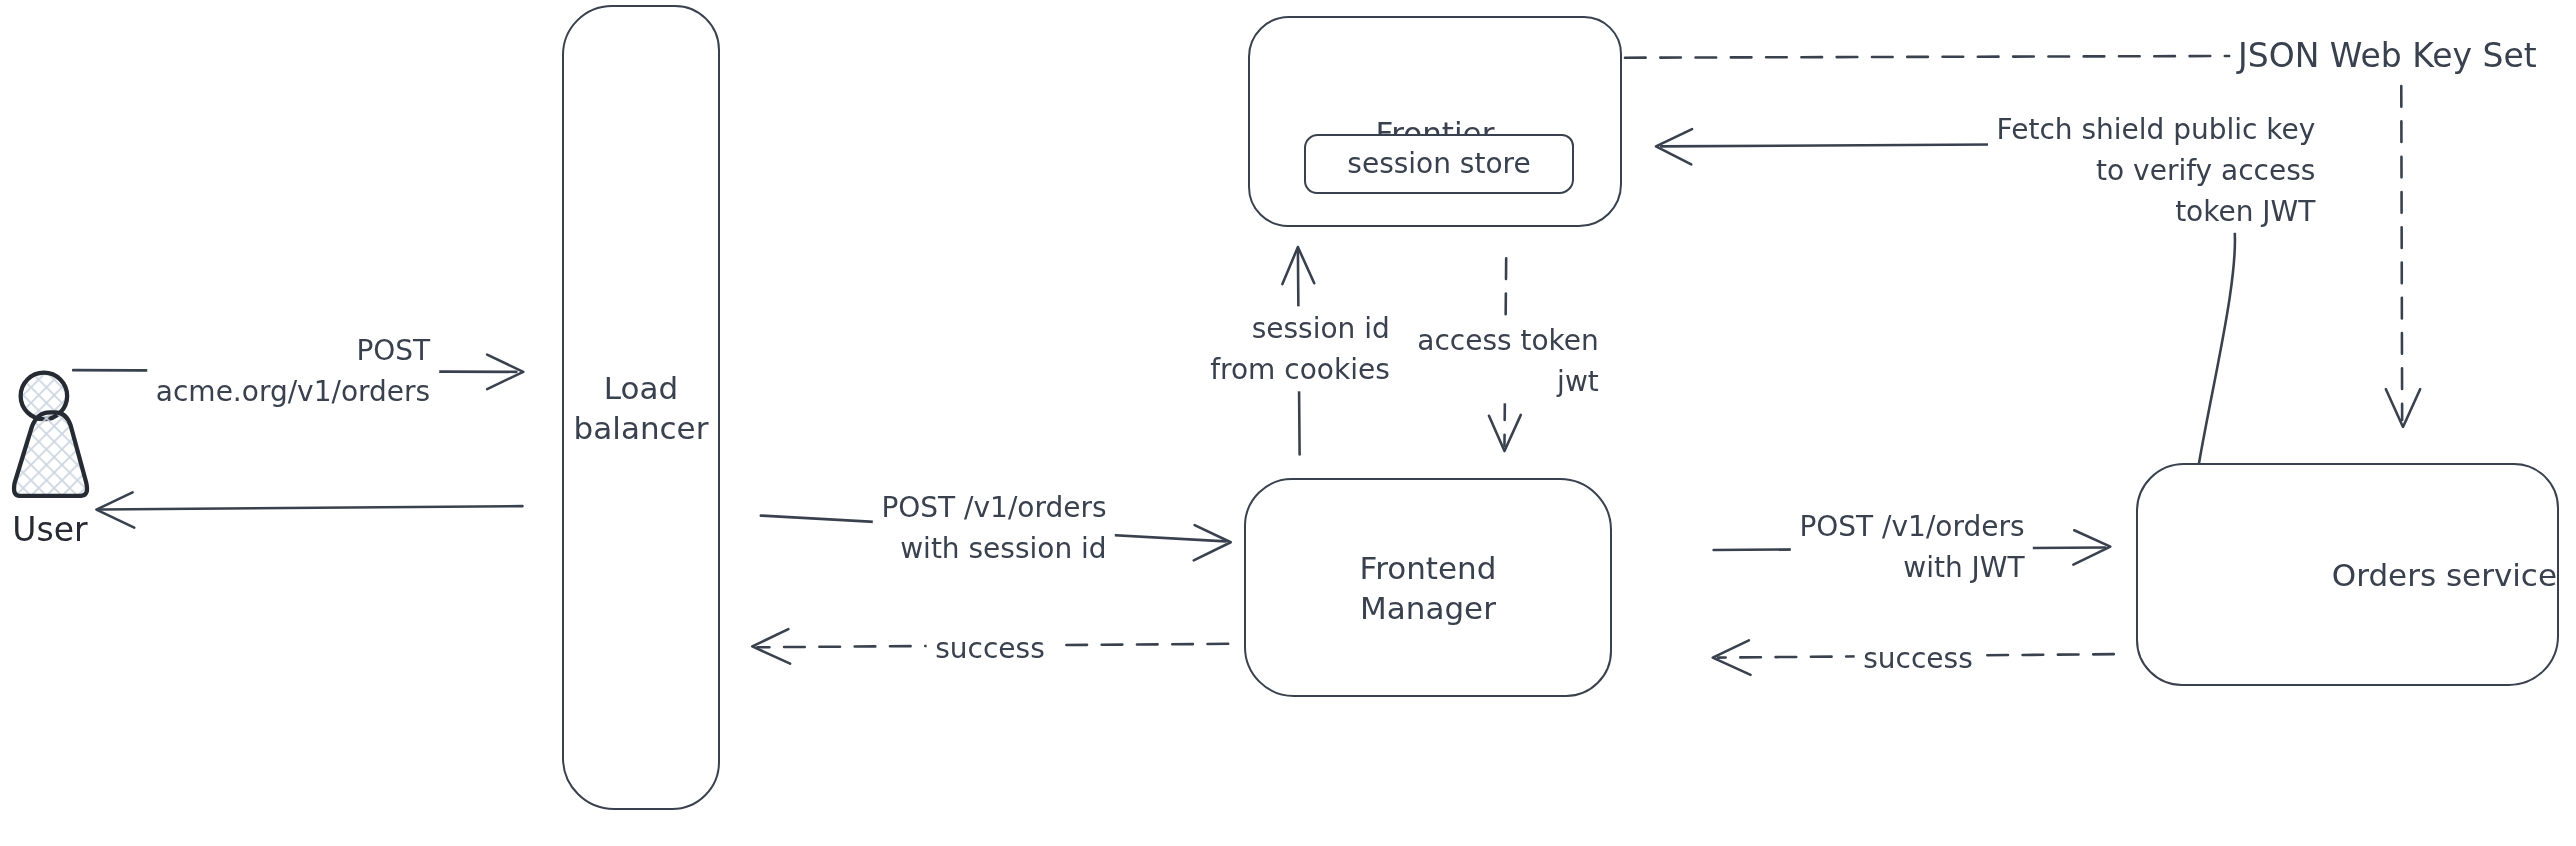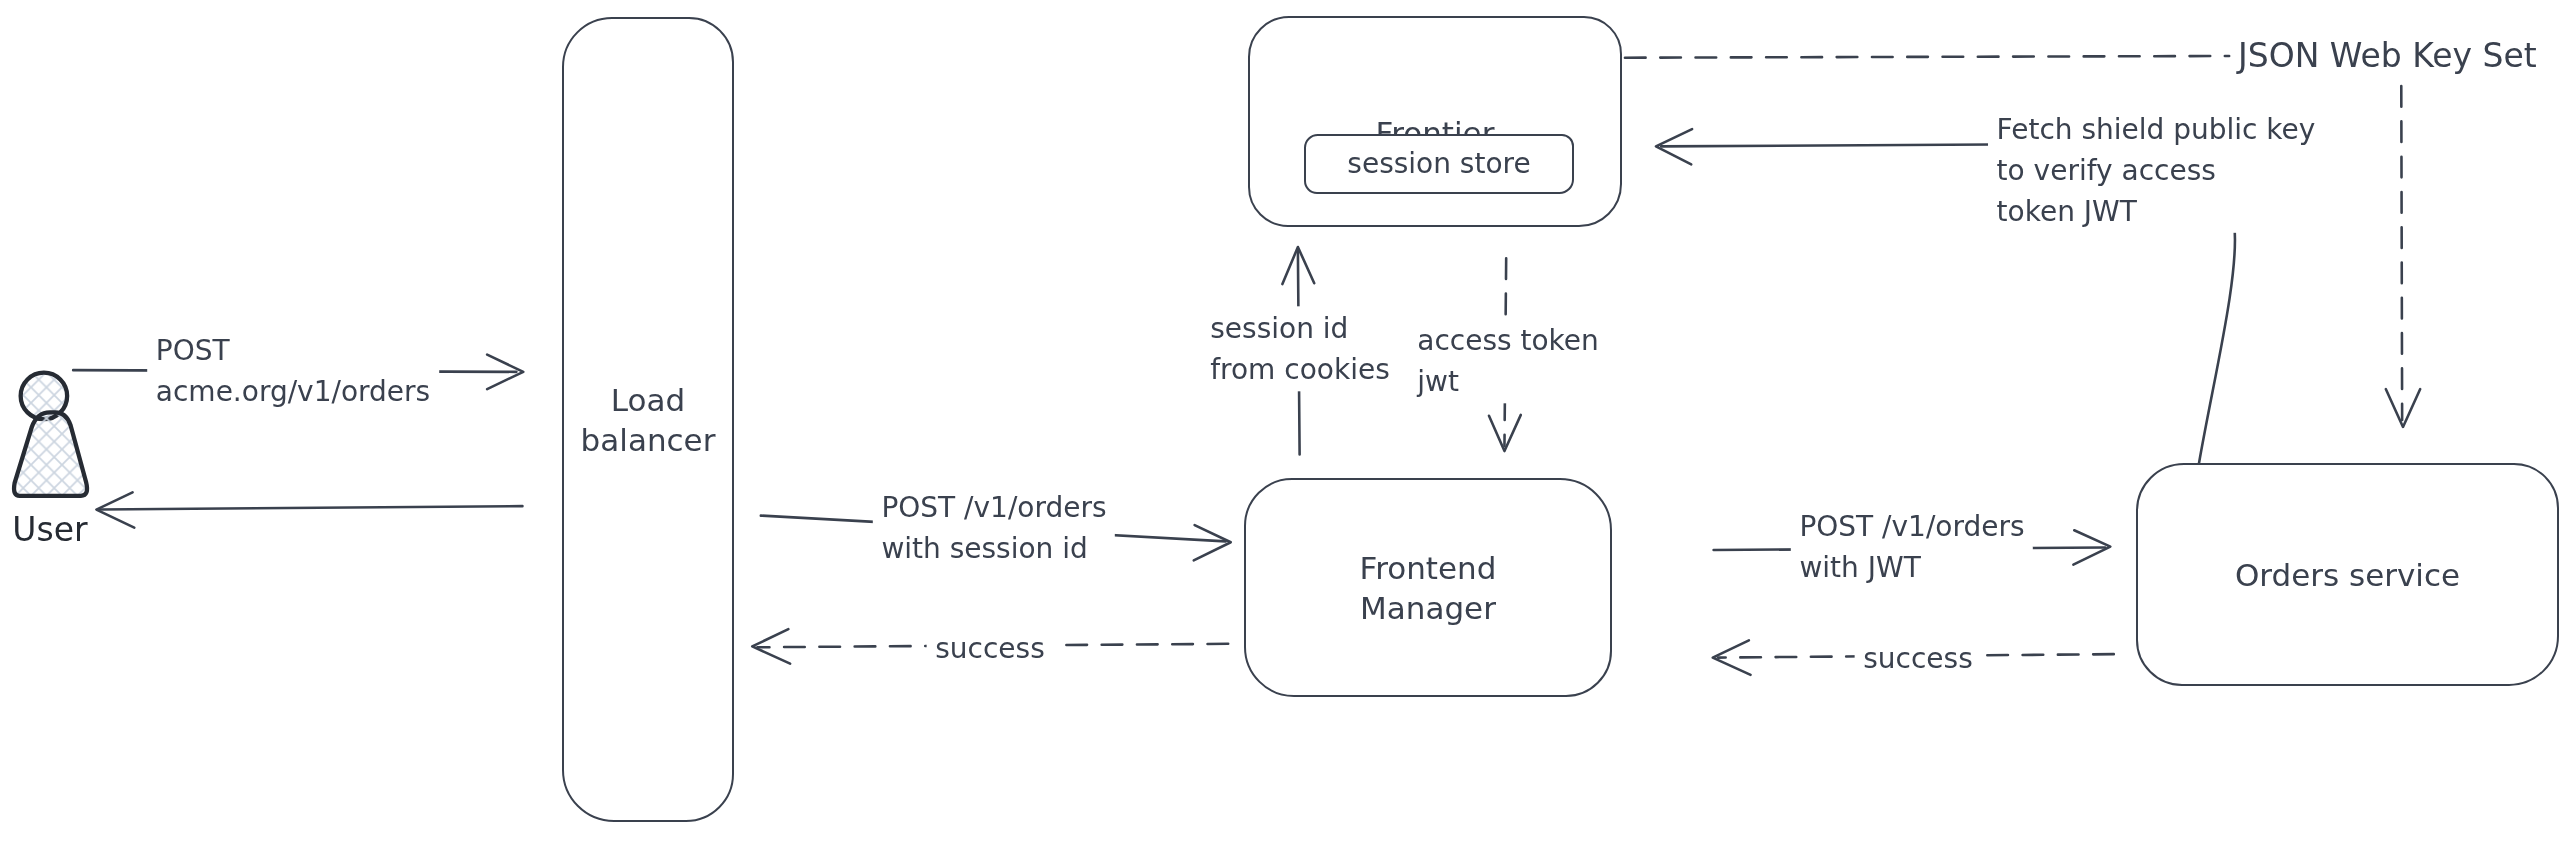--- a/index.html
+++ b/index.html
@@ -37,32 +37,32 @@
     font-size: 31px;
     line-height: 40px;
     color: #3a414e;
   }
   .flex-center {
     display: flex;
     align-items: center;
     justify-content: center;
   }
   .flex-center .node-label { position: static; }
-  .lb-box       { left: 562px;  top: 17px;  width: 172px; height: 805px; border-radius: 50px 45px 48px 52px; }
+  .lb-box       { left: 562px;  top: 5px;  width: 158px; height: 805px; border-radius: 50px 45px 48px 52px; }
   .frontier-box { left: 1248px; top: 15.5px;  width: 374px; height: 211px; border-radius: 41px 38px 43px 40px; }
   .store-box    { left: 54px;   top: 116px; width: 270px; height: 60px;  border-radius: 13.8px 12px 14.6px 13px; border-width: 2.6px; }
   .store-box .node-label { font-size: 28px; line-height: 55px; }
   .frontier-box > .node-label { top: 86px; margin-top: 9px; }
   .fm-box     { left: 1244px; top: 478px; width: 368px; height: 219px; border-radius: 48px 52px 46px 50px; }
-  .orders-box { left: 2136px; top: 463px; width: 423px; height: 223px; border-radius: 48px 45px 50px 46px; }
+  .orders-box { left: 2136px; top: 463px; width: 423px; height: 223px; border-radius: 48px 45px 50px 46px; justify-content: flex-end; }
   .edge-label {
     position: absolute;
     transform: translate(-50%, -50%);
     background: #ffffff;
-    text-align: left;
+    text-align: right;
     white-space: pre-line;
     font-size: 28px;
     line-height: 41px;
     padding: 1.7px 8.6px;
     z-index: 3;
     color: #3a414e;
   }
   .edge-label.anchor-left {
     transform: translate(0, -50%);
     text-align: left;

